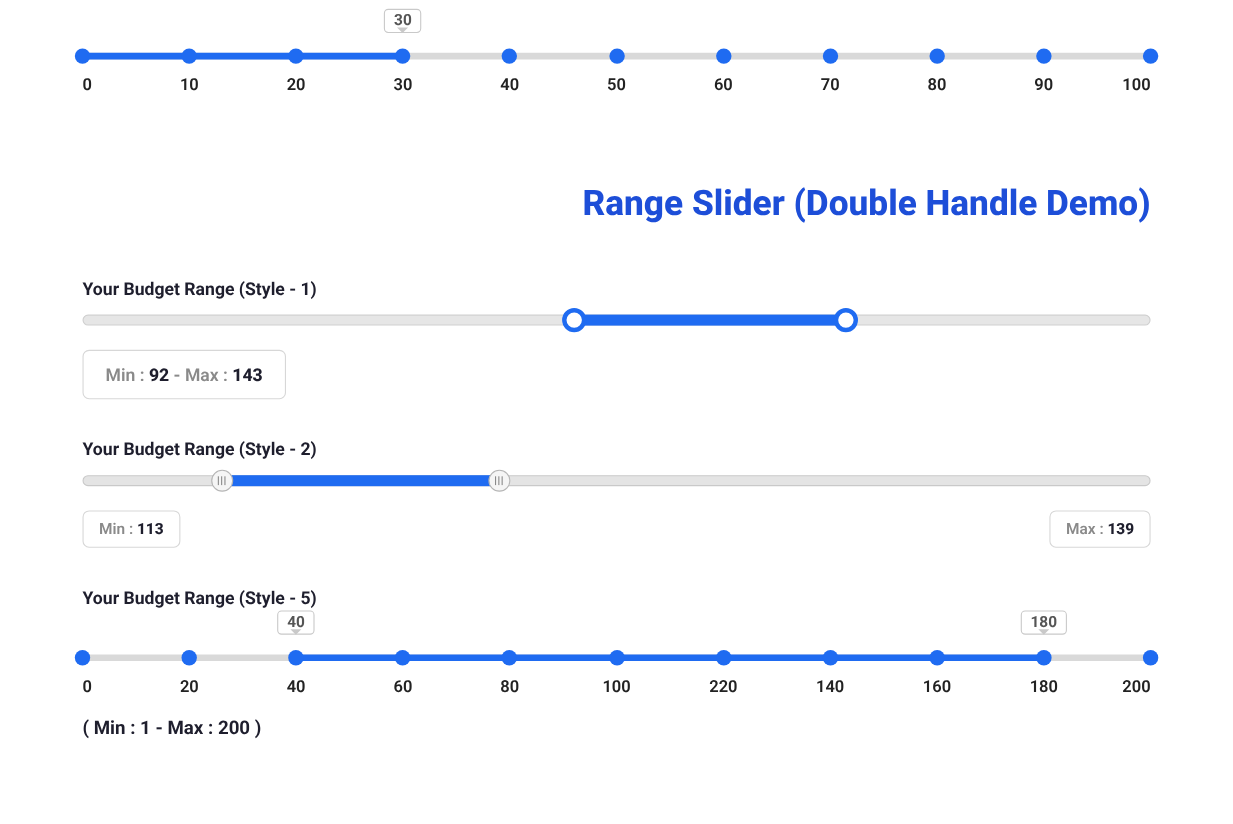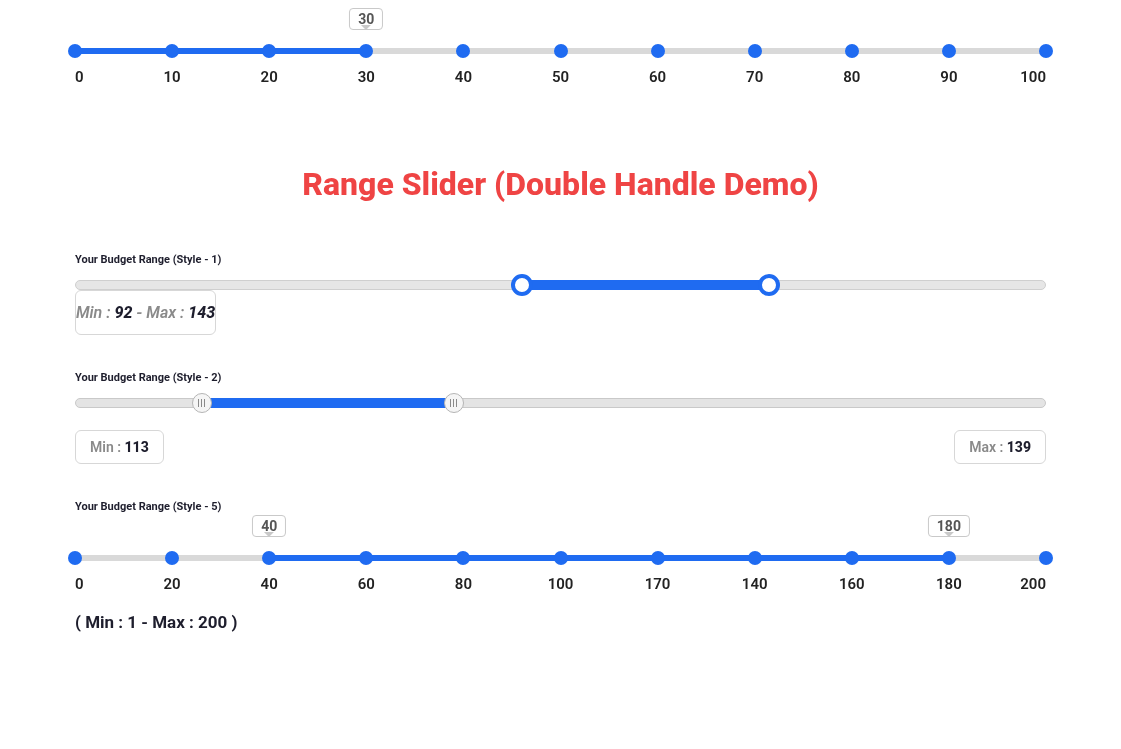--- a/index.html
+++ b/index.html
@@ -10,21 +10,21 @@
     background: #fff;
   }
   .page {
     width: 1121px;
     padding: 0 75px 40px 75px;
   }
 
   
   .section-label {
     font-weight: 700;
-    font-size: 11px;
+    font-size: 16px;
     margin-bottom: 14px;
   }
   .minmax-line {
     font-weight: 700;
     font-size: 17px;
     margin-top: 10px;
   }
 
   
   .tick-slider-wrap {
@@ -84,25 +84,25 @@
     border: 5px solid transparent;
     border-top-color: #c9c9c9;
   }
   .tick-slider-area {
     position: relative;
     height: 55px;
   }
 
   
   h2.demo-title {
-    text-align: center;
+    text-align: right;
     font-size: 32px;
     font-weight: 800;
     margin: 70px 0 50px 0;
-    color: #ef4444;
+    color: #1d4ed8;
   }
 
   
   .bar-track {
     position: relative;
     height: 10px;
     border-radius: 5px;
     background: #e6e6e6;
     border: 1px solid #cfcfcf;
   }
@@ -118,23 +118,23 @@
     border: 4px solid #1F6BF1;
     border-radius: 50%;
     top: 50%;
     transform: translate(-50%, -50%);
   }
 
   .value-box {
     display: inline-block;
     border: 1px solid #d7d7d7;
     border-radius: 6px;
-    padding: 12px 0;
+    padding: 12px 20px;
+    margin-top: 22px;
     font-size: 16px;
-    font-style: italic;
   }
   .value-box .lbl { color: #8a8a8a; font-weight: 600; }
   .value-box .val { color: #1e1e2d; font-weight: 800; }
   .value-box .sep { color: #8a8a8a; font-weight: 700; }
 
   
   .bar-track2 {
     position: relative;
     height: 10px;
     border-radius: 5px;
@@ -268,21 +268,21 @@
         <div class="tick-label" style="left: 10%;">20</div>
         <div class="tick-dot" style="left: 20%;"></div>
         <div class="tick-label" style="left: 20%;">40</div>
         <div class="tick-dot" style="left: 30%;"></div>
         <div class="tick-label" style="left: 30%;">60</div>
         <div class="tick-dot" style="left: 40%;"></div>
         <div class="tick-label" style="left: 40%;">80</div>
         <div class="tick-dot" style="left: 50%;"></div>
         <div class="tick-label" style="left: 50%;">100</div>
         <div class="tick-dot" style="left: 60%;"></div>
-        <div class="tick-label" style="left: 60%;">170</div>
+        <div class="tick-label" style="left: 60%;">220</div>
         <div class="tick-dot" style="left: 70%;"></div>
         <div class="tick-label" style="left: 70%;">140</div>
         <div class="tick-dot" style="left: 80%;"></div>
         <div class="tick-label" style="left: 80%;">160</div>
         <div class="tick-dot" style="left: 90%;"></div>
         <div class="tick-label" style="left: 90%;">180</div>
         <div class="tick-dot" style="left: 100%;"></div>
         <div class="tick-label last" style="left: 100%;">200</div>
       </div>
     <div class="minmax-line">( Min : 1 - Max : 200 )</div>

